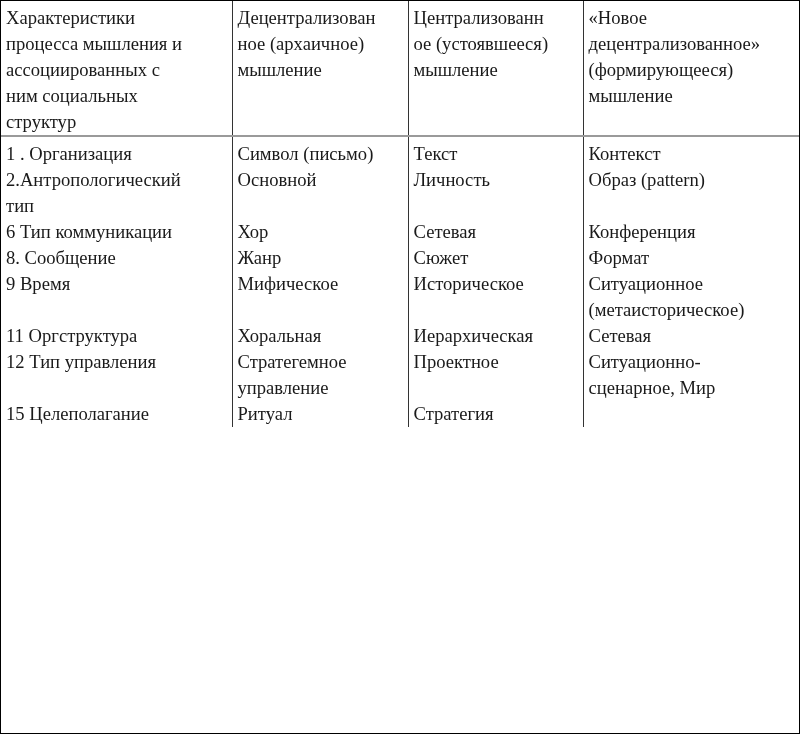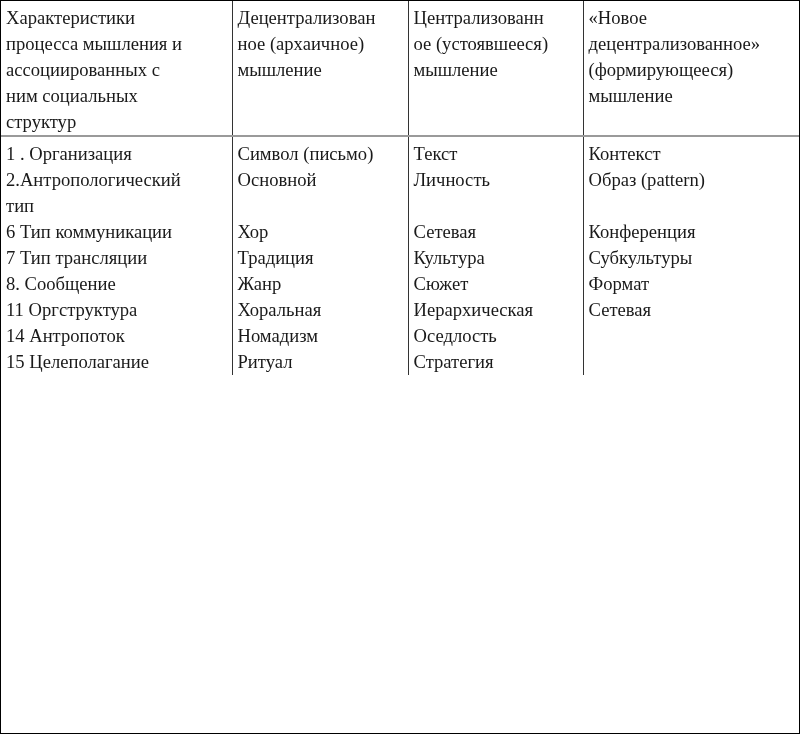--- a/index.html
+++ b/index.html
@@ -121,72 +121,75 @@
           </td>
         <td>
             <span class="cell-text">Сетевая</span>
           </td>
         <td>
             <span class="cell-text">Конференция</span>
           </td>
       </tr>
       <tr>
         <td>
-            <span class="cell-text">7 Тип трансляции</span>
-          </td>
-        <td>
-            <span class="cell-text">Традиция</span>
-          </td>
-        <td>
-            <span class="cell-text">Культура</span>
-          </td>
-        <td>
-            <span class="cell-text">Субкультуры</span>
-          </td>
-      </tr>
-      <tr>
-        <td>
             <span class="cell-text">8. Сообщение</span>
           </td>
         <td>
             <span class="cell-text">Жанр</span>
           </td>
         <td>
             <span class="cell-text">Сюжет</span>
           </td>
         <td>
             <span class="cell-text">Формат</span>
           </td>
       </tr>
       <tr>
         <td>
+            <span class="cell-text">9 Время</span>
+          </td>
+        <td>
+            <span class="cell-text">Мифическое</span>
+          </td>
+        <td>
+            <span class="cell-text">Историческое</span>
+          </td>
+        <td>
+            <span class="cell-text">Ситуационное
+(метаисторическое)</span>
+          </td>
+      </tr>
+      <tr>
+        <td>
             <span class="cell-text">11 Оргструктура</span>
           </td>
         <td>
             <span class="cell-text">Хоральная</span>
           </td>
         <td>
             <span class="cell-text">Иерархическая</span>
           </td>
         <td>
             <span class="cell-text">Сетевая</span>
           </td>
       </tr>
       <tr>
         <td>
-            <span class="cell-text">14 Антропоток</span>
-          </td>
-        <td>
-            <span class="cell-text">Номадизм</span>
-          </td>
-        <td>
-            <span class="cell-text">Оседлость</span>
-          </td>
-        <td>
-            <span class="cell-text"></span>
+            <span class="cell-text">12 Тип управления</span>
+          </td>
+        <td>
+            <span class="cell-text">Стратегемное
+управление</span>
+          </td>
+        <td>
+            <span class="cell-text">Проектное</span>
+          </td>
+        <td>
+            <span class="cell-text">Ситуационно-
+сценарное, Мир</span>
           </td>
       </tr>
       <tr>
         <td>
             <span class="cell-text">15 Целеполагание</span>
           </td>
         <td>
             <span class="cell-text">Ритуал</span>
           </td>
         <td>

